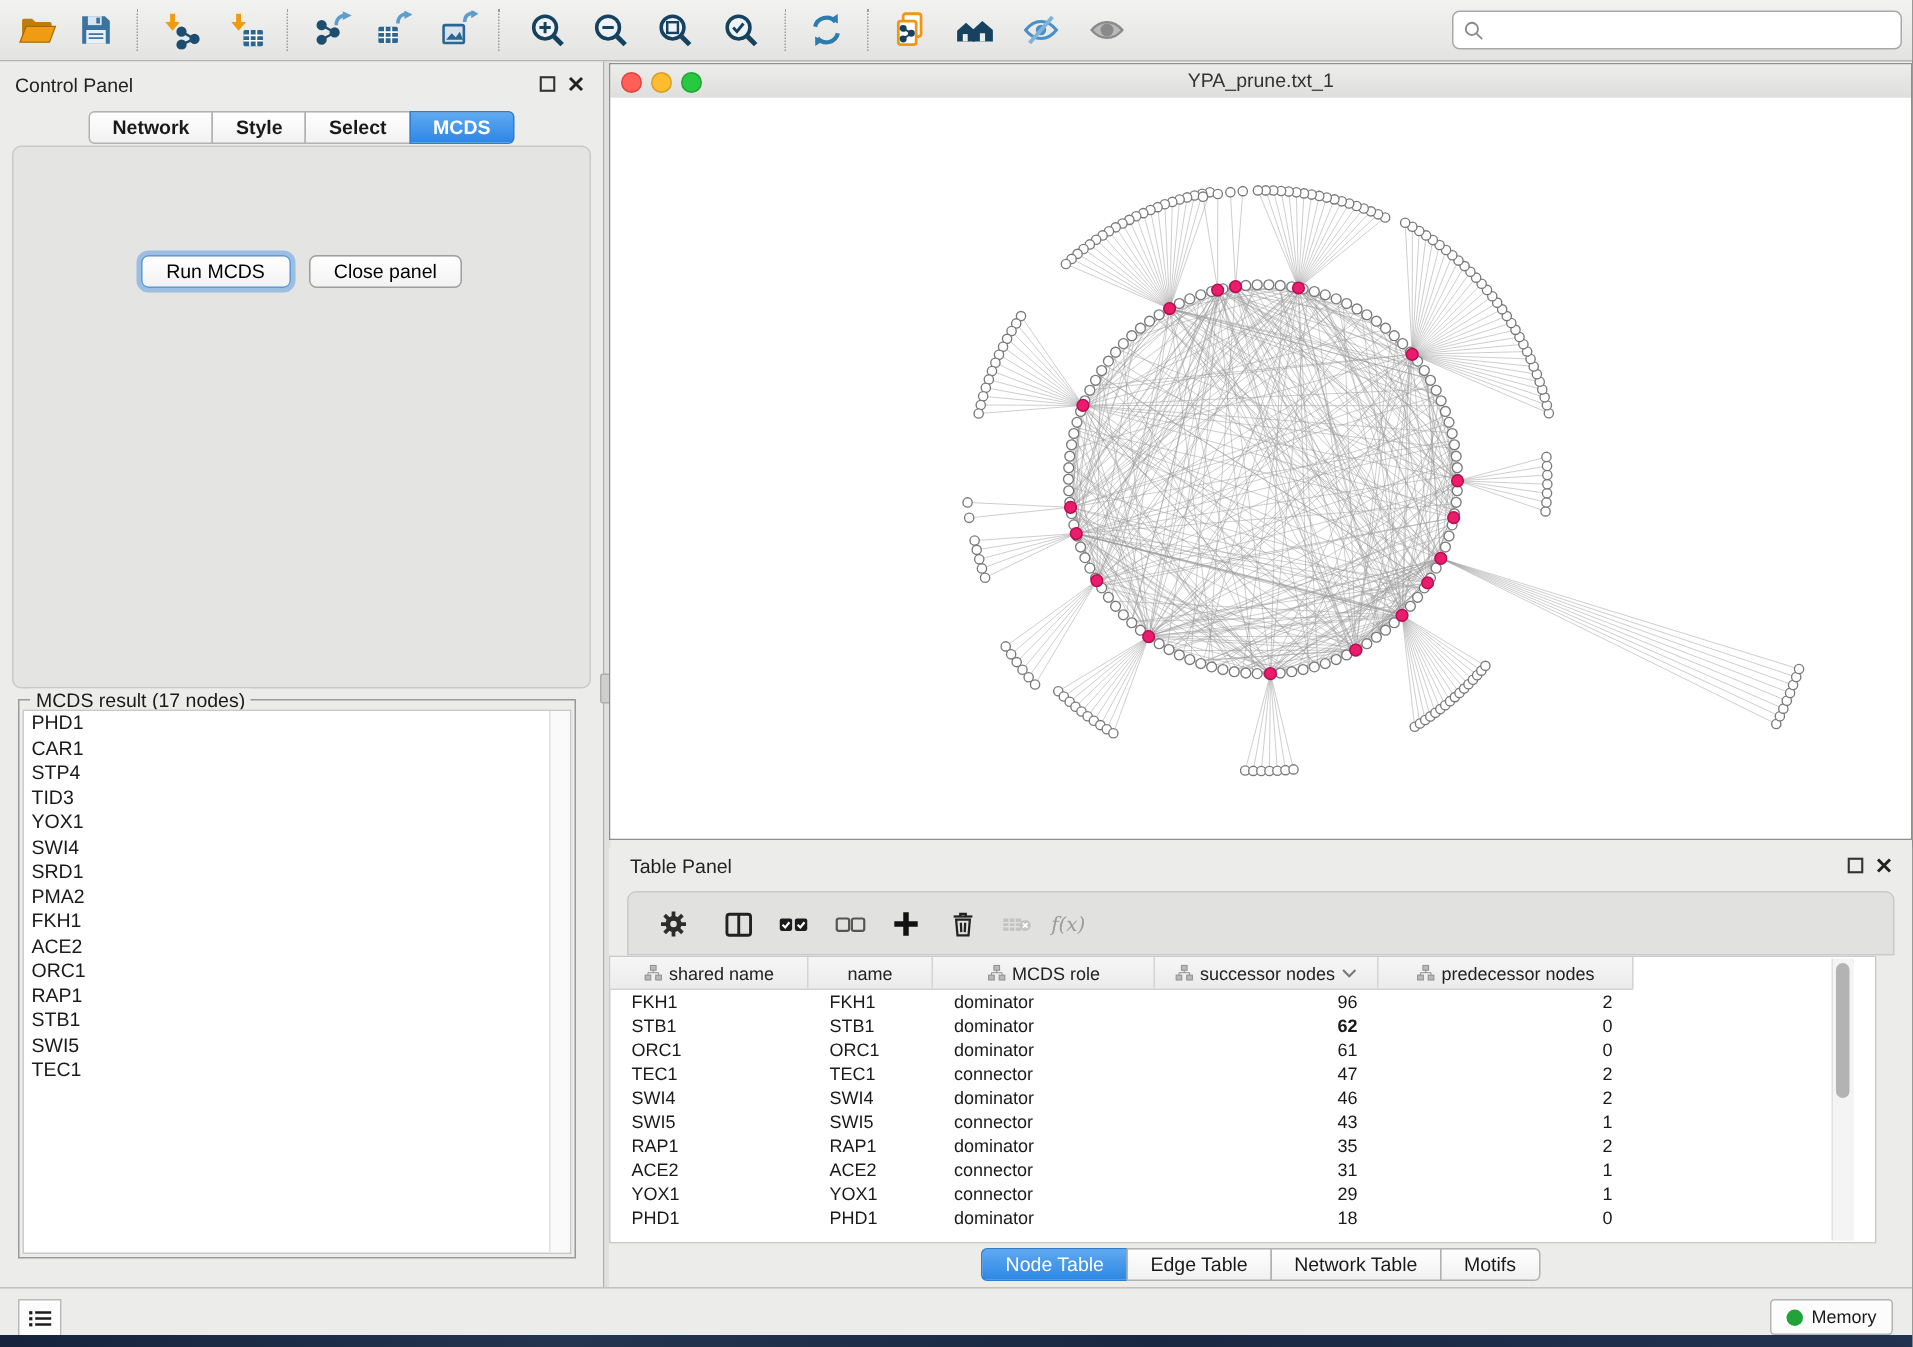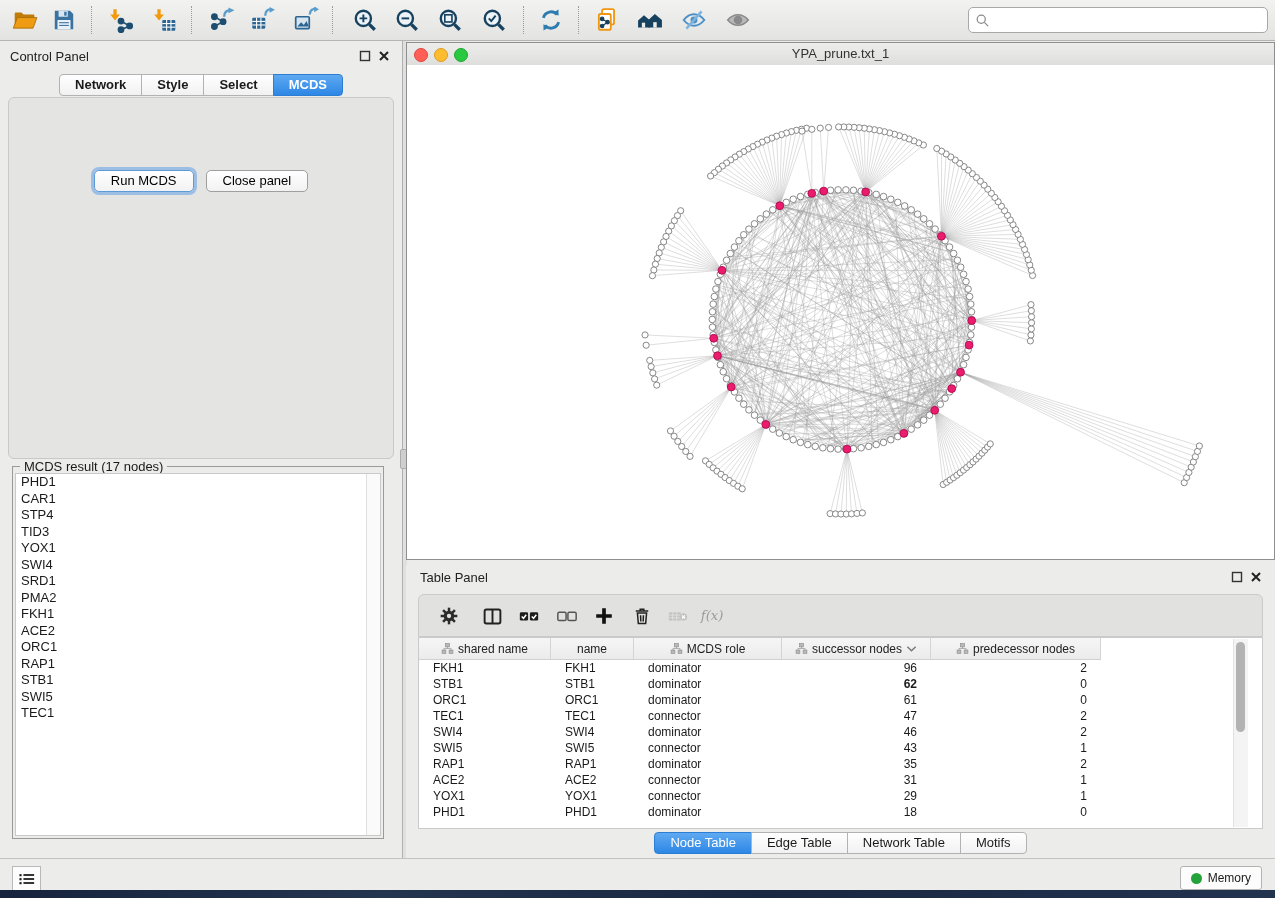--- a/index.html
+++ b/index.html
@@ -49,21 +49,21 @@
   .net-titlebar{position:absolute;left:0;top:0;width:100%;height:22px;background:linear-gradient(#ededeb,#dededc);
                 border-bottom:1px solid #b2b2b2;}
   .tl{position:absolute;top:5px;width:12px;height:12px;border-radius:50%;}
   .net-title{position:absolute;top:3px;width:100%;text-align:center;font-size:13px;color:#333;}
   .canvas{position:absolute;left:0;top:22px;width:867px;height:494px;background:#fff;}
   
   .tpanel{position:absolute;left:406px;top:565px;width:869px;height:293px;background:#ececea;}
   .tp-toolbar{position:absolute;left:12px;top:29px;width:845px;height:43px;background:#e1e1df;
               border:1px solid #cacaca;border-radius:6px 6px 0 0;box-sizing:border-box;}
   .tp-ic{position:absolute;top:7px;width:30px;height:28px;display:flex;align-items:center;justify-content:center;}
-  .ttable{position:absolute;left:12px;top:72px;width:845px;height:192px;background:#fff;border:1px solid #cacaca;box-sizing:border-box;}
+  .ttable{position:absolute;left:0;top:72px;width:845px;height:192px;background:#fff;border:1px solid #cacaca;box-sizing:border-box;}
   .thead{position:absolute;left:0;top:0;height:21px;display:flex;background:linear-gradient(#f6f6f6,#ebebeb);border-bottom:1px solid #d0d0d0;}
   .th{display:flex;align-items:center;justify-content:center;gap:4px;font-size:12px;color:#222;
       border-right:1px solid #d4d4d4;box-sizing:border-box;height:21px;}
   .trow{position:absolute;left:0;height:16px;display:flex;font-size:12px;}
   .td{box-sizing:border-box;padding:1px 6px 0 14px;white-space:nowrap;overflow:hidden;}
   .td.num{text-align:right;padding-right:14px;}
   .t-scroll{position:absolute;top:1px;right:14px;bottom:1px;width:14px;background:#f4f4f4;border-left:1px solid #e2e2e2;}
   .t-thumb{position:absolute;left:2px;top:3px;width:9px;height:90px;background:#b3b3b3;border-radius:5px;}
   .tp-tabs{position:absolute;left:0;bottom:4px;width:100%;display:flex;justify-content:center;}
   

